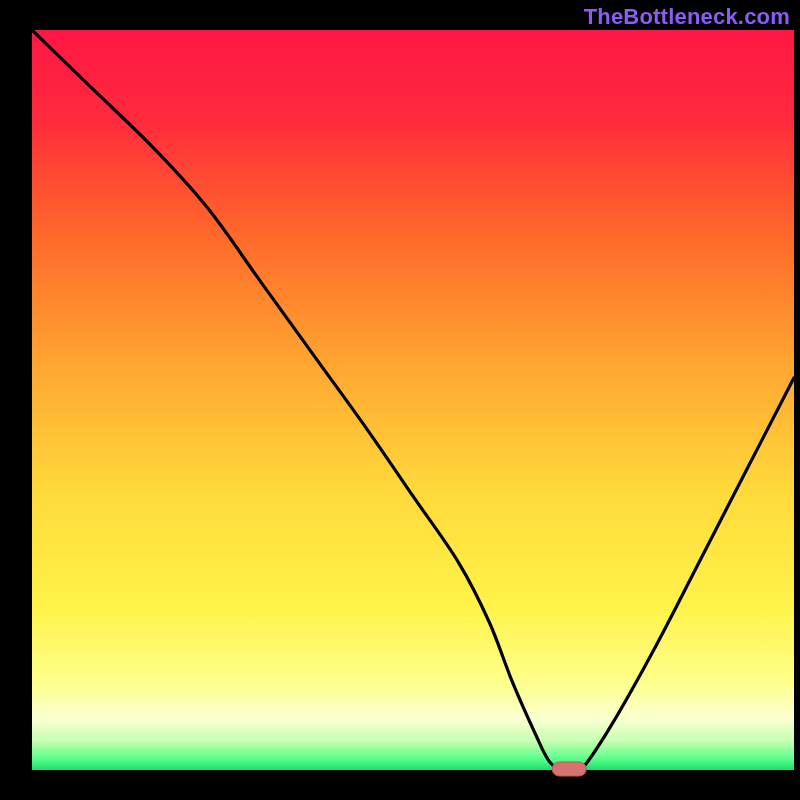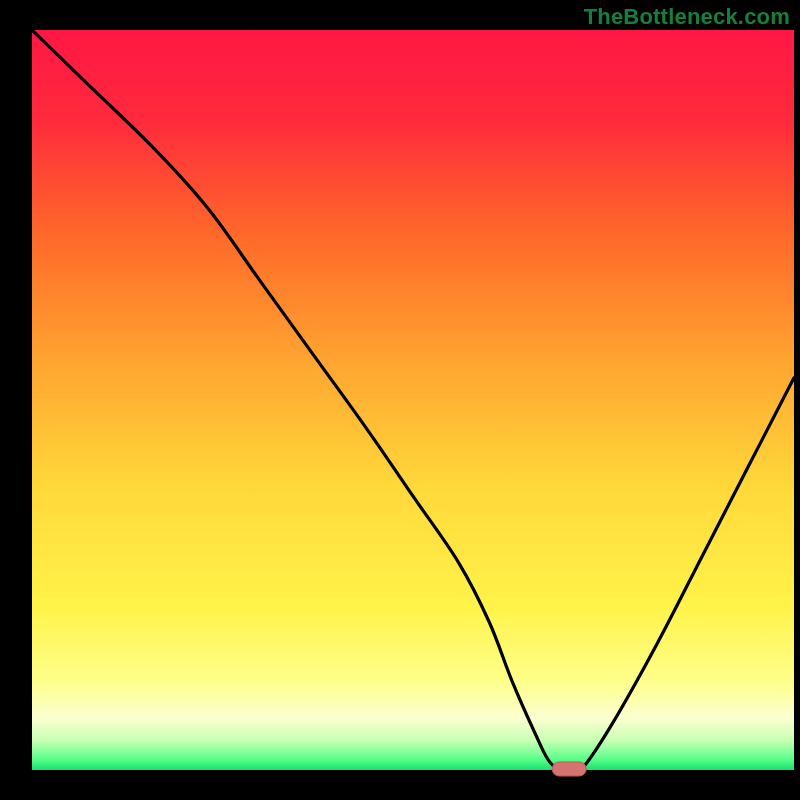--- a/index.html
+++ b/index.html
@@ -20,21 +20,21 @@
     top: 0;
     left: 0;
   }
   .watermark {
     position: absolute;
     top: 4px;
     right: 10px;
     font-family: Arial, Helvetica, sans-serif;
     font-size: 22px;
     font-weight: 600;
-    color: #15803d;
+    color: #8b5cf6;
     letter-spacing: 0.2px;
     user-select: none;
     text-align: center;
   }
 </style>
 </head>
 <body>
 
 <div class="chart-wrap">
 

